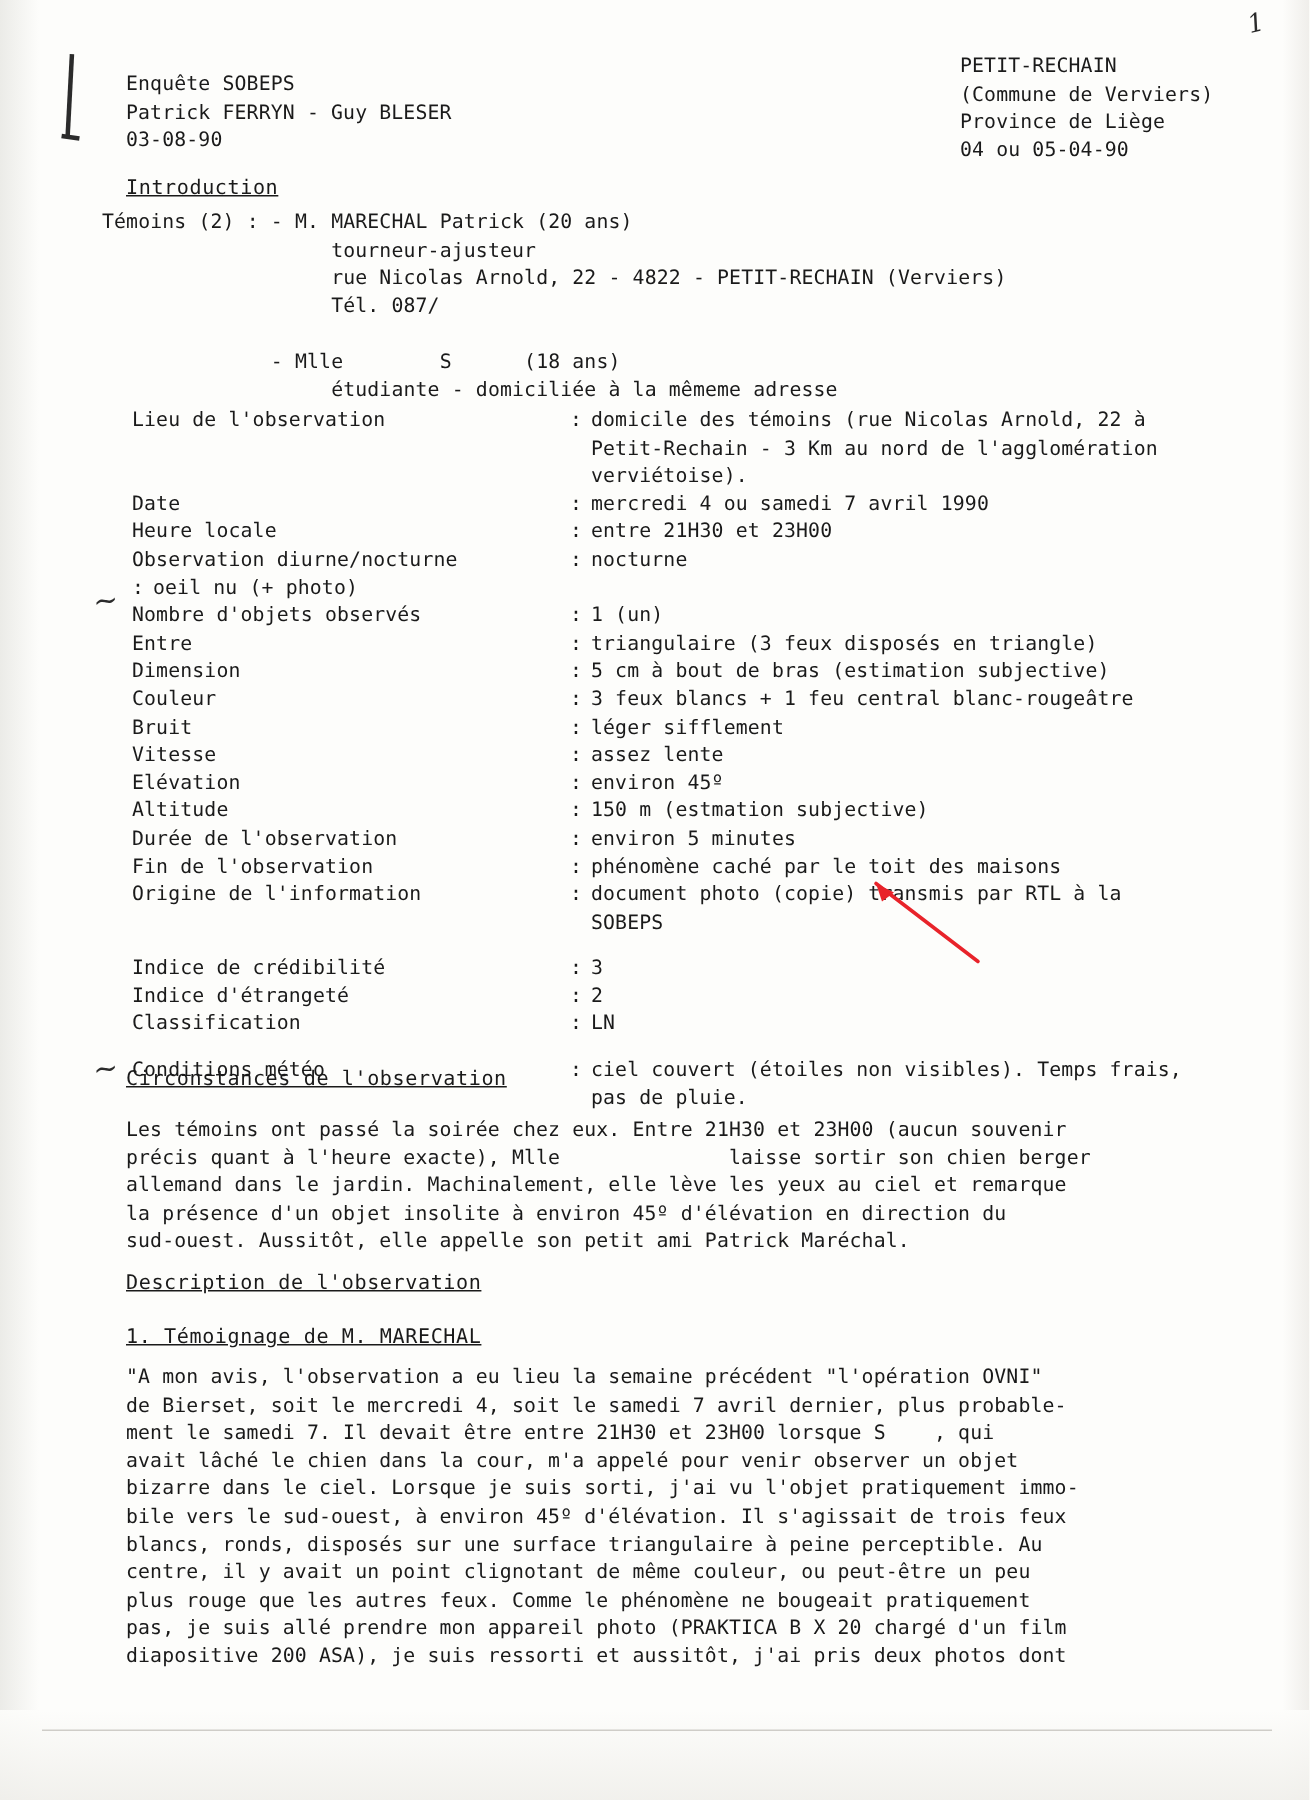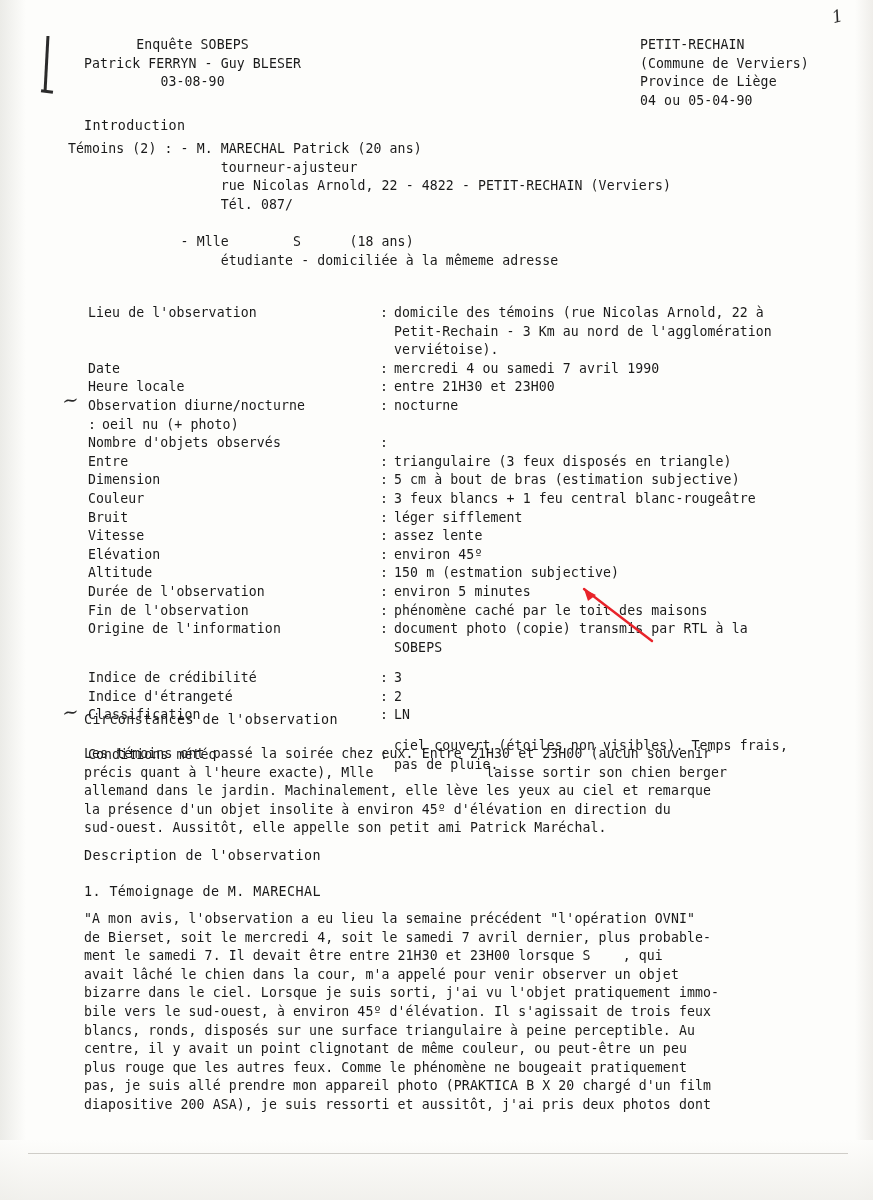--- a/index.html
+++ b/index.html
@@ -84,45 +84,45 @@
     position: absolute;
     left: 0; top: 0;
     width: 873px;
     font-size: 13.2px;
     line-height: 18.6px;
     letter-spacing: 0.1px;
   }
 
   .abs { position: absolute; white-space: pre; }
 
-  .head-left  { left: 84px; top: 36px; text-align: center; }
+  .head-left  { left: 84px; top: 48px; }
   .head-right { left: 640px; top: 36px; }
 
   .sec-title {
     font-size: 13.4px;
+    text-decoration: underline;
     letter-spacing: 0.4px;
   }
 
   
   .witness { left: 68px; top: 140px; }
 
   
   .kv {
     position: absolute;
     left: 88px;
     top: 272px;
     width: 760px;
-    margin-top: 32px;
   }
   .kv-row {
     display: flex;
     align-items: flex-start;
     min-height: 18.6px;
   }
-  .kv-row.gap { margin-top: 12px; align-items: center; }
+  .kv-row.gap { margin-top: 12px; }
   .kv-label {
     width: 292px;
     flex: 0 0 292px;
     white-space: pre;
   }
   .kv-colon {
     width: 14px;
     flex: 0 0 14px;
   }
   .kv-val {
@@ -209,20 +209,21 @@
           <div class="kv-colon">:</div>
           <div class="kv-val">nocturne</div>
         </div>
         <div class="kv-row">
           <div class="kv-colon">:</div>
           <div class="kv-val">oeil nu (+ photo)</div>
         </div>
         <div class="kv-row">
           <div class="kv-label">Nombre d'objets observés</div>
           <div class="kv-colon">:</div>
+          <div class="kv-val">1 (un)</div>
         </div>
         <div class="kv-row">
           <div class="kv-label">Entre</div>
           <div class="kv-colon">:</div>
           <div class="kv-val">triangulaire (3 feux disposés en triangle)</div>
         </div>
         <div class="kv-row">
           <div class="kv-label">Dimension</div>
           <div class="kv-colon">:</div>
           <div class="kv-val">5 cm à bout de bras (estimation subjective)</div>

